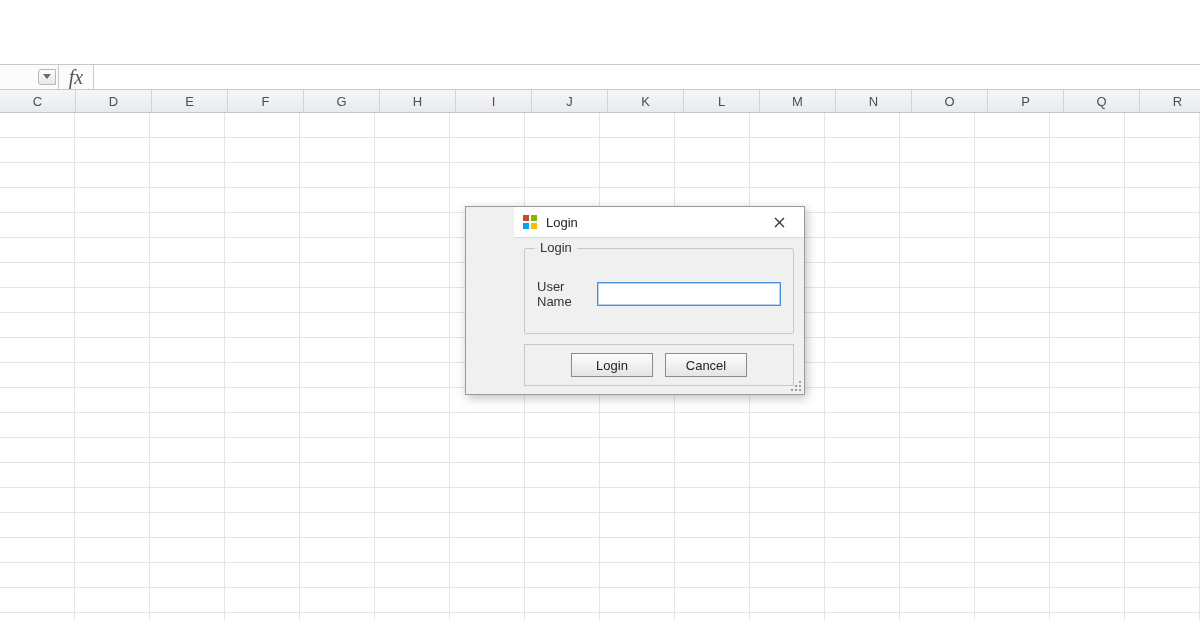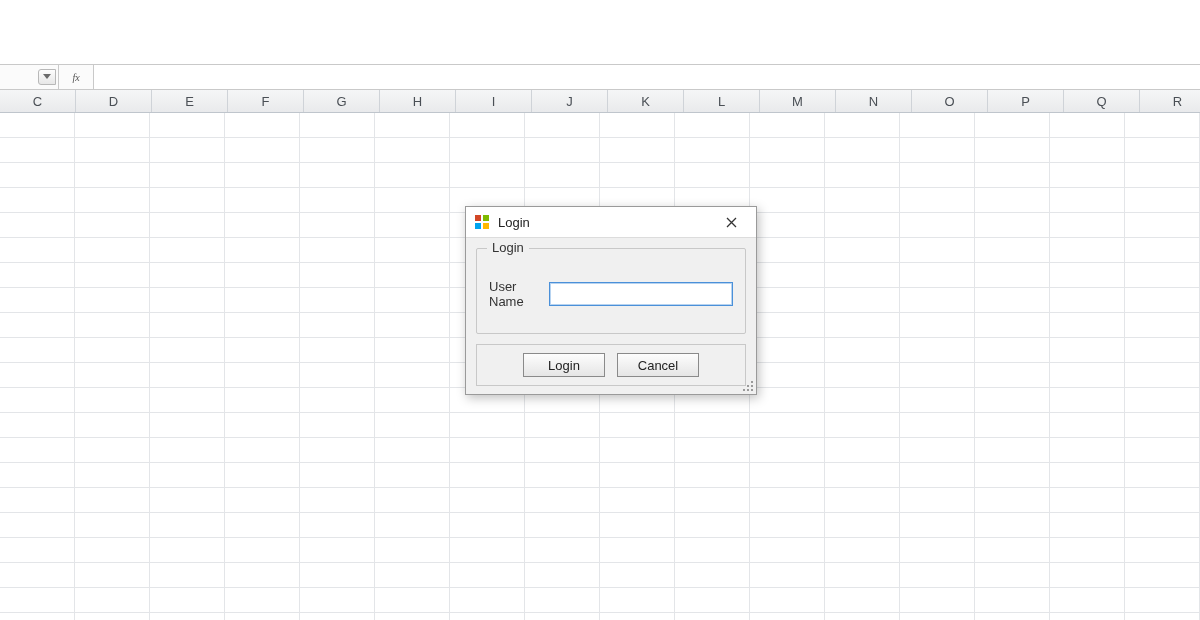--- a/index.html
+++ b/index.html
@@ -49,21 +49,21 @@
   }
   .name-box-dropdown svg{display:block}
   .fx-cell {
     width: 34px;
     display: flex;
     align-items: center;
     justify-content: center;
     border-right: 1px solid #c9c9c9;
     font-style: italic;
     font-family: "Times New Roman", serif;
-    font-size: 10px;
+    font-size: 20px;
     color: #555;
     background: #fbfbfb;
   }
   .formula-input {
     flex: 1;
     background: #fff;
     border: none;
     outline: none;
     padding: 0 6px;
   }
@@ -99,20 +99,21 @@
 
   
   .dialog {
     position: absolute;
     left: 465px;
     top: 206px;
     width: 290px;
     background: #f0f0f0;
     border: 1px solid #9a9a9a;
     box-shadow: 2px 3px 10px rgba(0,0,0,0.25);
+    padding-left: 48px;
   }
   .dialog-titlebar {
     height: 30px;
     background: #fff;
     border-bottom: 1px solid #dcdcdc;
     display: flex;
     align-items: center;
     padding: 0 6px 0 8px;
   }
   .dialog-titlebar .app-icon {

